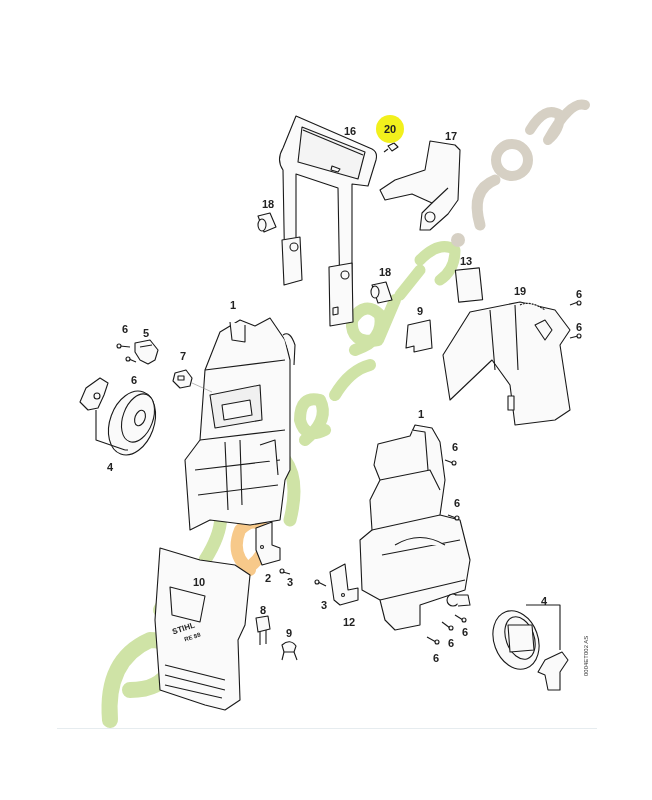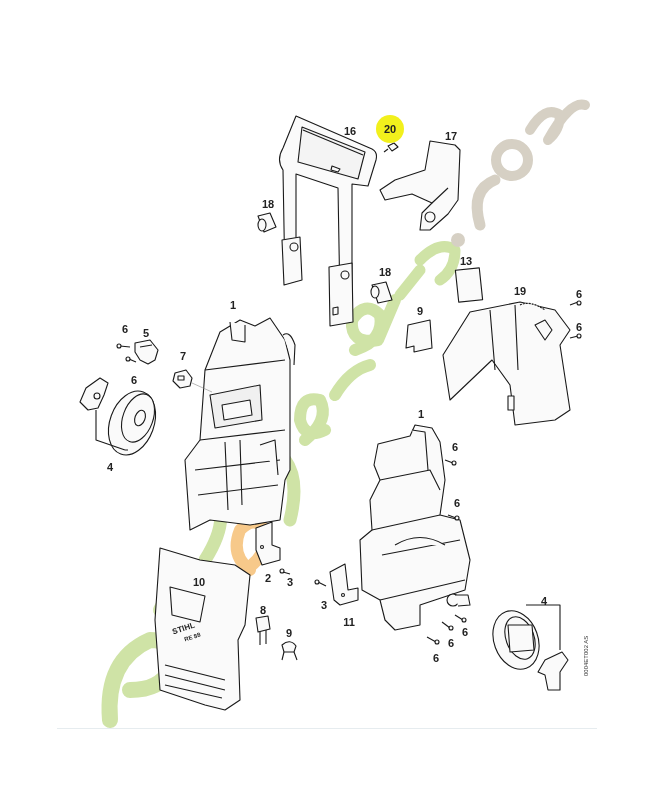--- a/index.html
+++ b/index.html
@@ -220,21 +220,21 @@
   <span class="lbl" style="left:134px;top:380px">6</span>
   <span class="lbl" style="left:183px;top:356px">7</span>
   <span class="lbl" style="left:110px;top:467px">4</span>
   <span class="lbl" style="left:421px;top:414px">1</span>
   <span class="lbl" style="left:455px;top:447px">6</span>
   <span class="lbl" style="left:457px;top:503px">6</span>
   <span class="lbl" style="left:199px;top:582px">10</span>
   <span class="lbl" style="left:268px;top:578px">2</span>
   <span class="lbl" style="left:290px;top:582px">3</span>
   <span class="lbl" style="left:324px;top:605px">3</span>
-  <span class="lbl" style="left:349px;top:622px">11</span>
+  <span class="lbl" style="left:349px;top:622px">12</span>
   <span class="lbl" style="left:544px;top:601px">4</span>
   <span class="lbl" style="left:263px;top:610px">8</span>
   <span class="lbl" style="left:289px;top:633px">9</span>
   <span class="lbl" style="left:465px;top:632px">6</span>
   <span class="lbl" style="left:451px;top:643px">6</span>
   <span class="lbl" style="left:436px;top:658px">6</span>
 
   <span style="position:absolute;left:172px;top:624px;font-size:8px;font-weight:bold;transform:rotate(-18deg);color:#222;">STIHL</span>
   <span style="position:absolute;left:184px;top:634px;font-size:6px;font-weight:bold;transform:rotate(-18deg);color:#222;">RE 88</span>
 

